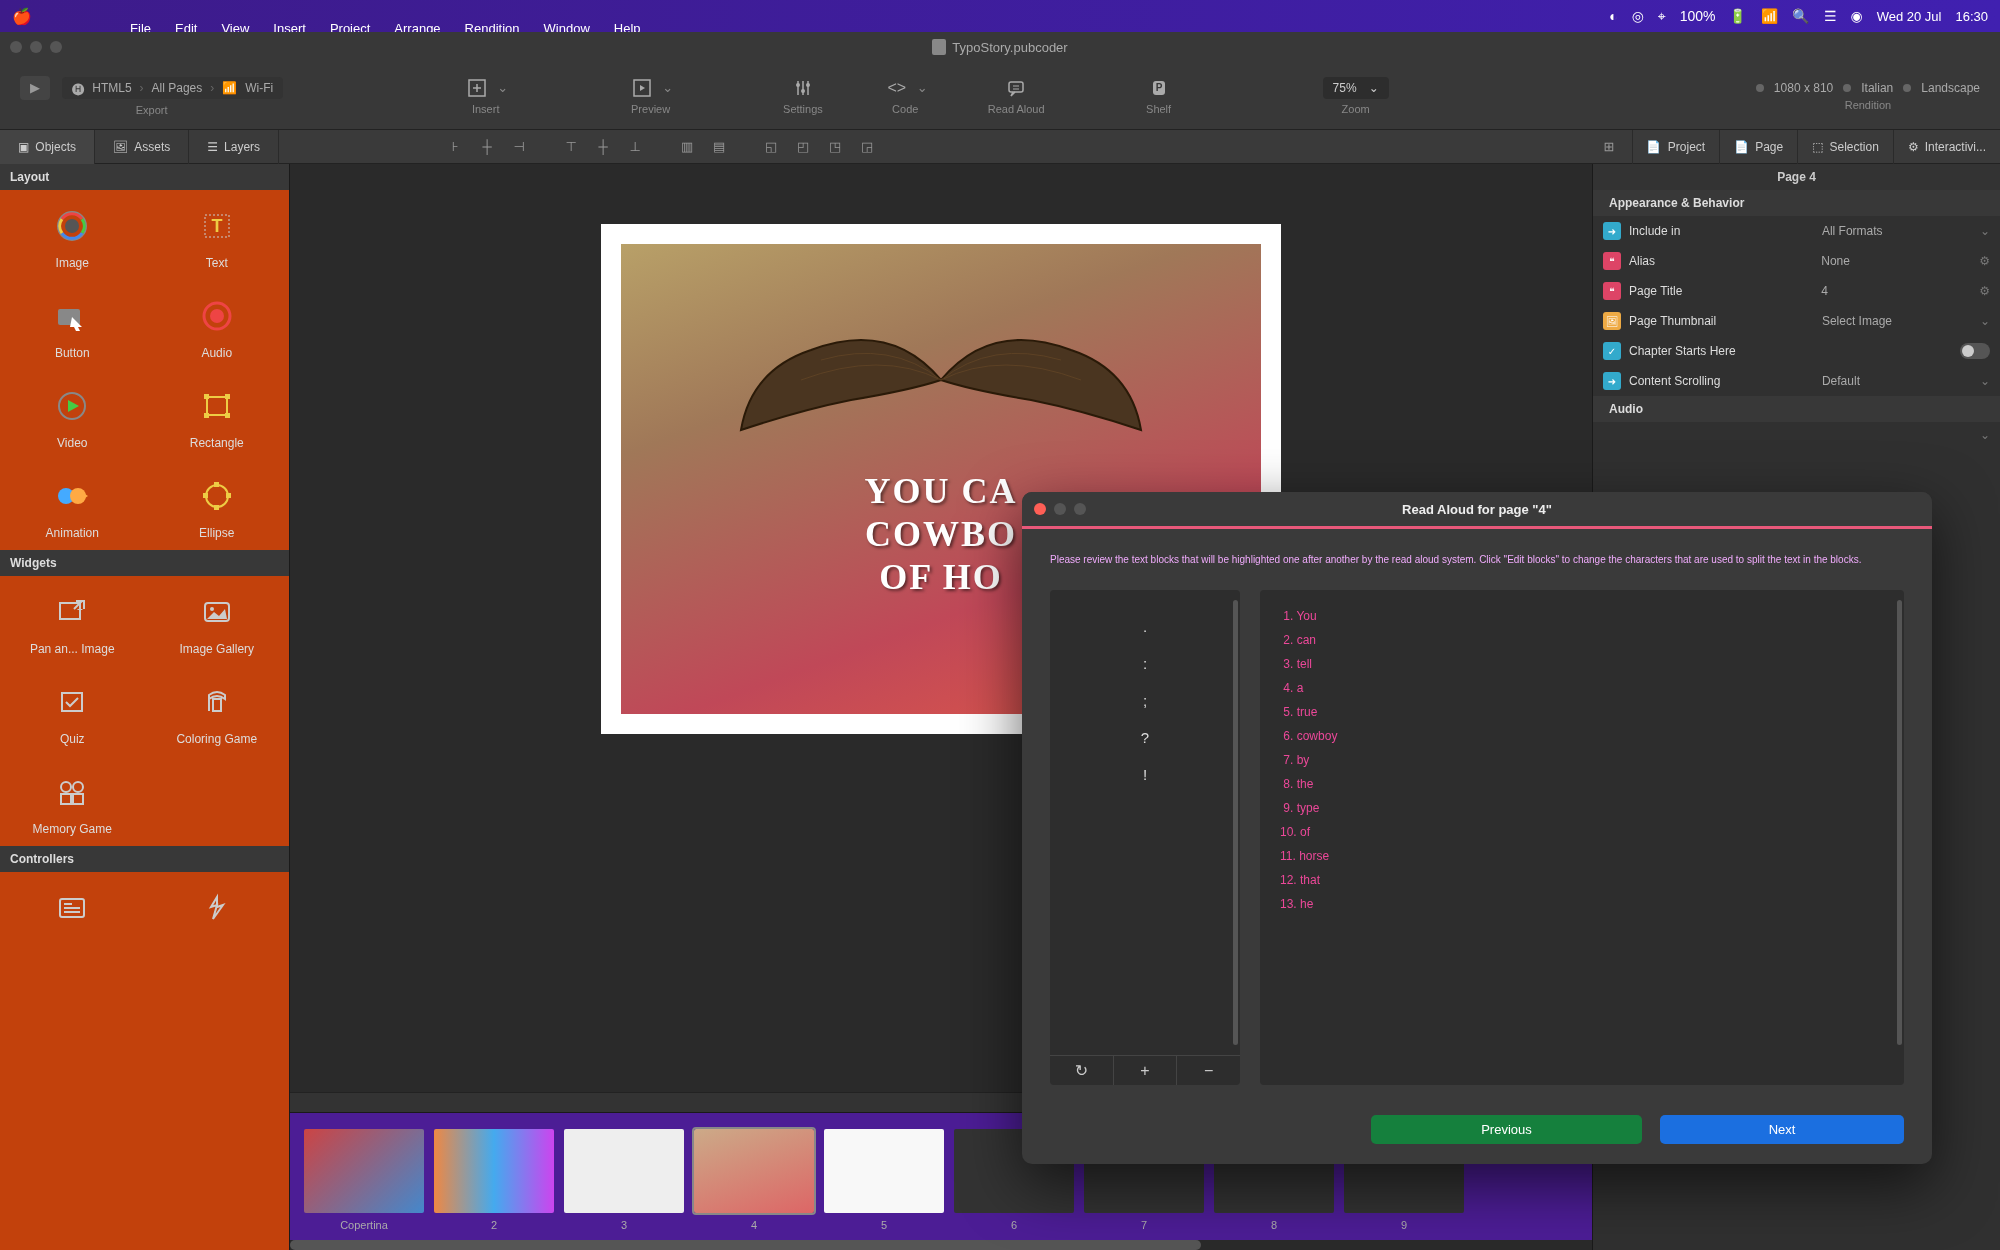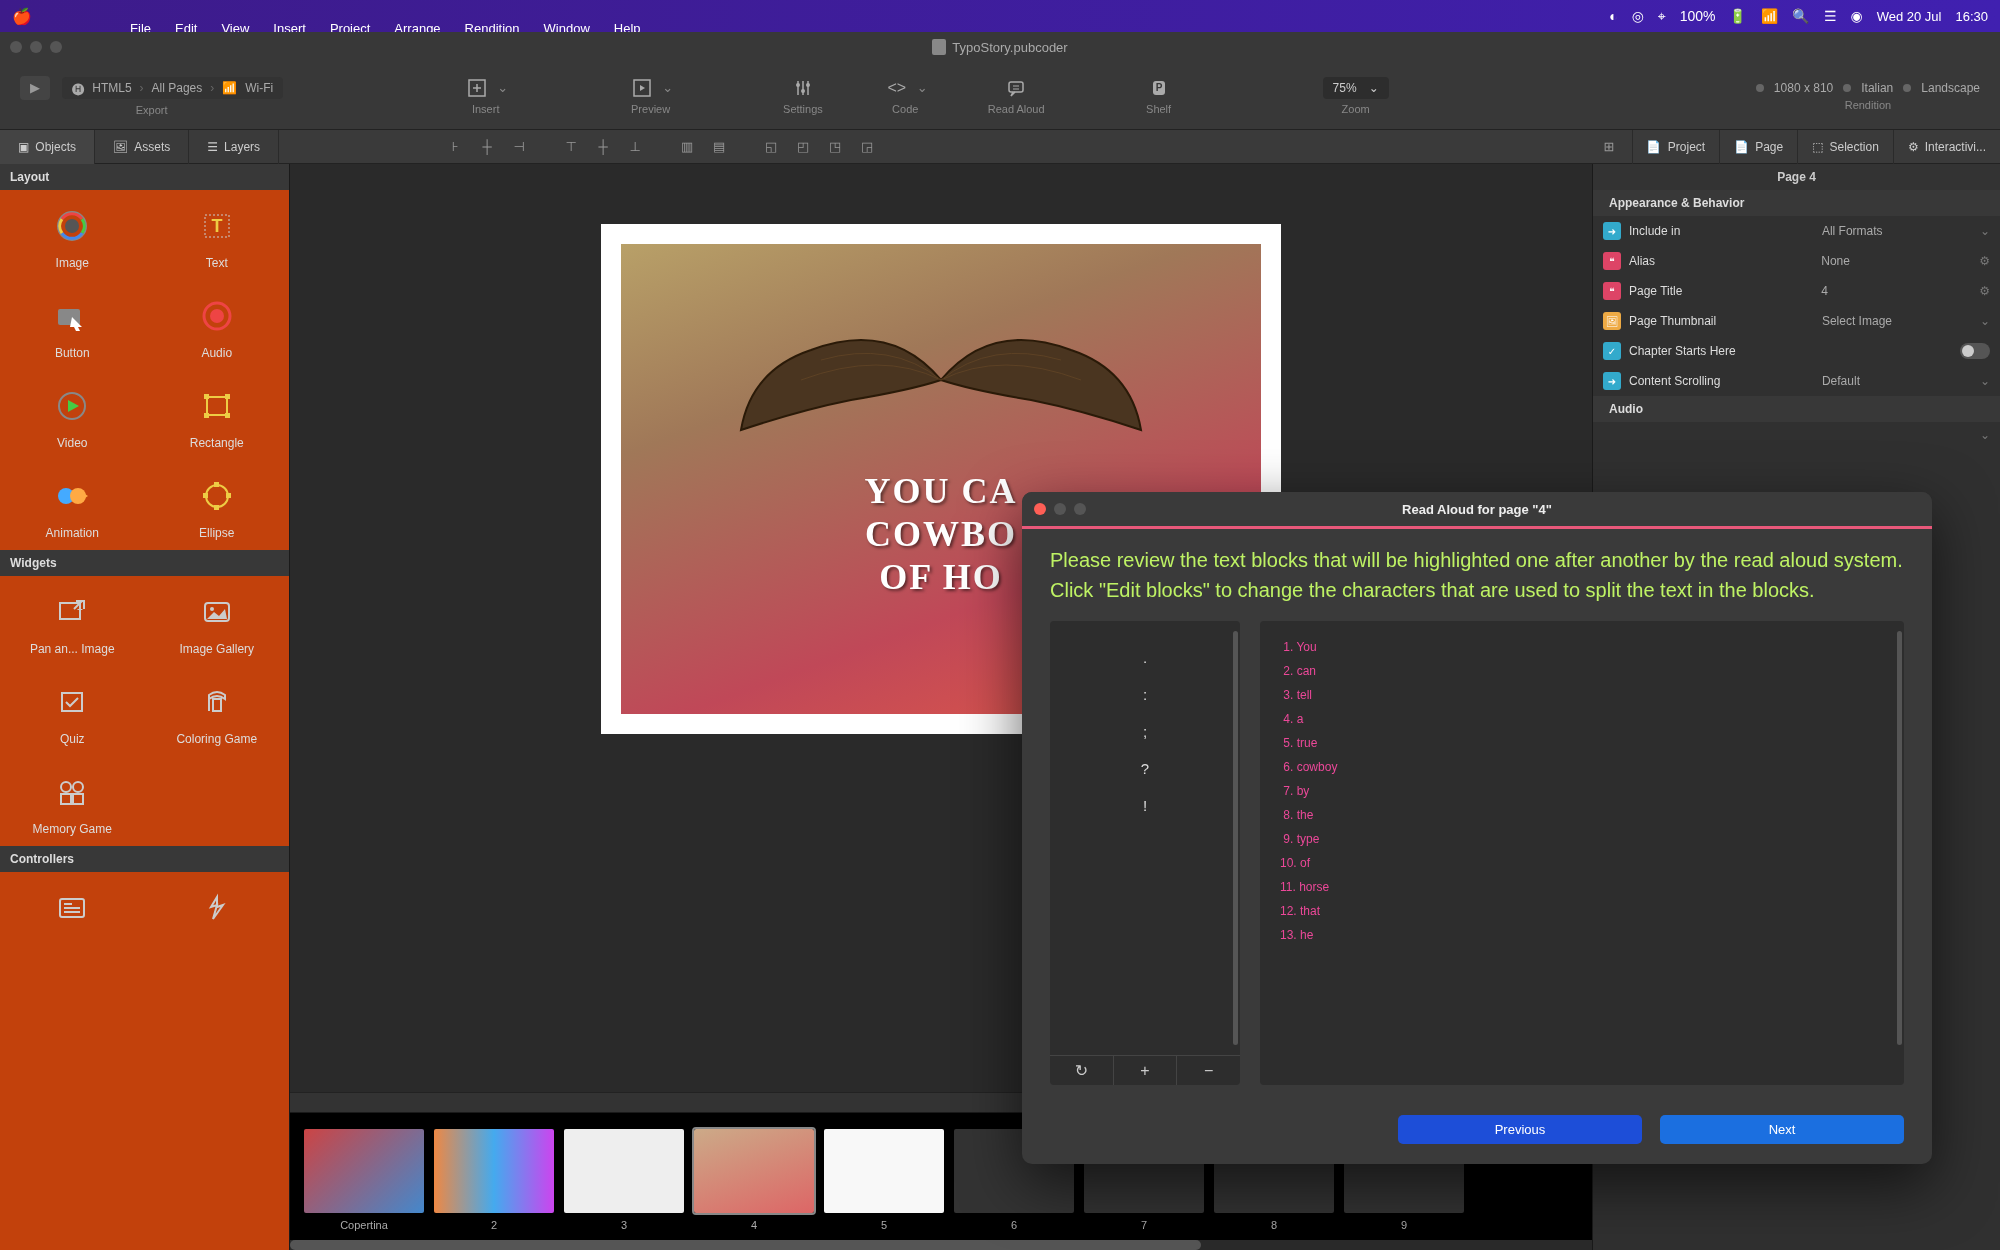--- a/index.html
+++ b/index.html
@@ -62,21 +62,21 @@
 .canvas-viewport { flex: 1; display: flex; align-items: flex-start; justify-content: center; padding-top: 60px; overflow: hidden; }
 .page-canvas { width: 680px; height: 510px; background: #fff; position: relative; }
 .page-image { position: absolute; left: 20px; top: 20px; right: 20px; bottom: 20px; background: linear-gradient(160deg, #b8a068 0%, #a07858 30%, #c04858 70%, #e05848 100%); display: flex; align-items: center; justify-content: center; }
 .page-headline { position: absolute; top: 48%; left: 0; right: 0; text-align: center; color: #fff; font-weight: 900; font-size: 36px; letter-spacing: 2px; font-family: Georgia, serif; text-shadow: 2px 2px 3px rgba(0,0,0,0.5); line-height: 1.2; }
 .mustache { position: absolute; top: 14%; left: 50%; transform: translateX(-50%); width: 460px; height: 150px; }
 
 
 .overlay-strip { height: 20px; background: #333; display: flex; align-items: center; justify-content: flex-end; padding-right: 14px; font-size: 11px; color: #aaa; border-top: 1px solid #222; }
 
 
-.thumbs-bar { height: 128px; background: #000000; border-top: 1px solid #1a1a1a; display: flex; align-items: center; gap: 10px; padding: 10px 14px 4px; overflow-x: auto; }
+.thumbs-bar { height: 128px; background: #4c1d95; border-top: 1px solid #1a1a1a; display: flex; align-items: center; gap: 10px; padding: 10px 14px 4px; overflow-x: auto; }
 .thumb { display: flex; flex-direction: column; align-items: center; gap: 6px; }
 .thumb-img { width: 120px; height: 84px; background: #555; border-radius: 2px; }
 .thumb.active .thumb-img { outline: 2px solid #888; background: #7a6; }
 .thumb-label { font-size: 11px; color: #aaa; }
 .thumb:nth-child(1) .thumb-img { background: linear-gradient(135deg,#c44,#48c); }
 .thumb:nth-child(2) .thumb-img { background: linear-gradient(90deg,#e84,#4ae,#c4e); }
 .thumb:nth-child(3) .thumb-img { background: #eee; }
 .thumb:nth-child(4) .thumb-img { background: linear-gradient(160deg,#ca8,#d66); }
 .thumb:nth-child(5) .thumb-img { background: #f8f8f8; }
 .hscroll { height: 10px; background: #2a2a2a; }
@@ -96,32 +96,32 @@
 .toggle::after { content:''; width:12px; height:12px; background:#ccc; border-radius:50%; position:absolute; top:2px; left:2px; }
 
 
 .modal { position: absolute; left: 1022px; top: 492px; width: 910px; height: 672px; background: #3a3a3a; border-radius: 10px; box-shadow: 0 20px 60px rgba(0,0,0,0.6); display: flex; flex-direction: column; overflow: hidden; }
 .modal-header { height: 34px; display: flex; align-items: center; justify-content: center; position: relative; background: #3a3a3a; }
 .modal-traffic { position: absolute; left: 12px; display: flex; gap: 8px; }
 .modal-traffic .tl-red { width: 12px; height: 12px; border-radius: 50%; background: #ff5f56; }
 .modal-traffic .tl-gray { width: 12px; height: 12px; border-radius: 50%; background: #555; }
 .modal-title { font-size: 13px; font-weight: 600; color: #eee; }
 .modal-pinkbar { height: 3px; background: #e8587a; }
-.modal-desc { padding: 16px 28px; font-size: 20px; color: #bef264; line-height: 1.5; }
+.modal-desc { padding: 23px 28px; font-size: 10px; color: #f0abfc; line-height: 1.5; }
 .modal-body { flex: 1; display: flex; gap: 20px; padding: 0 28px 16px; }
 .delim-panel { width: 190px; background: #2d2d2d; border-radius: 4px; display: flex; flex-direction: column; }
 .delim-list { flex: 1; padding: 18px 0; font-family: "Courier New", monospace; font-size: 15px; color: #ddd; overflow-y: auto; }
 .delim-item { padding: 10px 0; text-align: center; }
 .delim-controls { height: 30px; display: flex; border-top: 1px solid #444; }
 .delim-btn { flex: 1; display: flex; align-items: center; justify-content: center; color: #ccc; font-size: 16px; border-right: 1px solid #444; }
 .delim-btn:last-child { border-right: none; }
 .blocks-panel { flex: 1; background: #2d2d2d; border-radius: 4px; padding: 14px 20px; font-family: "Courier New", monospace; font-size: 12px; color: #ec4899; overflow-y: auto; line-height: 2; }
 .block-line { white-space: pre; }
 .modal-footer { padding: 14px 28px 20px; display: flex; justify-content: flex-end; gap: 18px; }
-.btn-prev { background: #1d4ed8; color: #fff; border: none; border-radius: 5px; padding: 7px 0; width: 244px; font-size: 13px; }
+.btn-prev { background: #15803d; color: #fff; border: none; border-radius: 5px; padding: 7px 0; width: 271px; font-size: 13px; }
 .btn-next { background: #1b6fe0; color: #fff; border: none; border-radius: 5px; padding: 7px 0; width: 244px; font-size: 13px; }
 
 .sb-scroll { position: relative; }
 .sb-scroll::after { content:''; position:absolute; right:2px; top:10px; bottom:40px; width:5px; background:#555; border-radius:3px; }
 
 svg { display: block; }
 </style>
 </head>
 <body>
 

